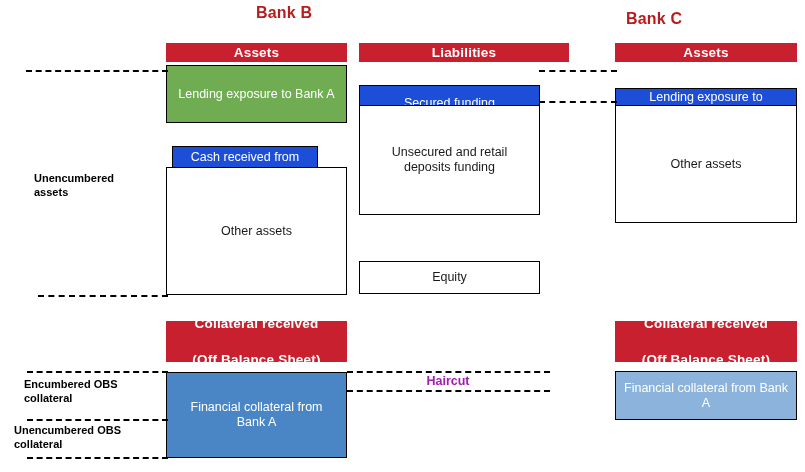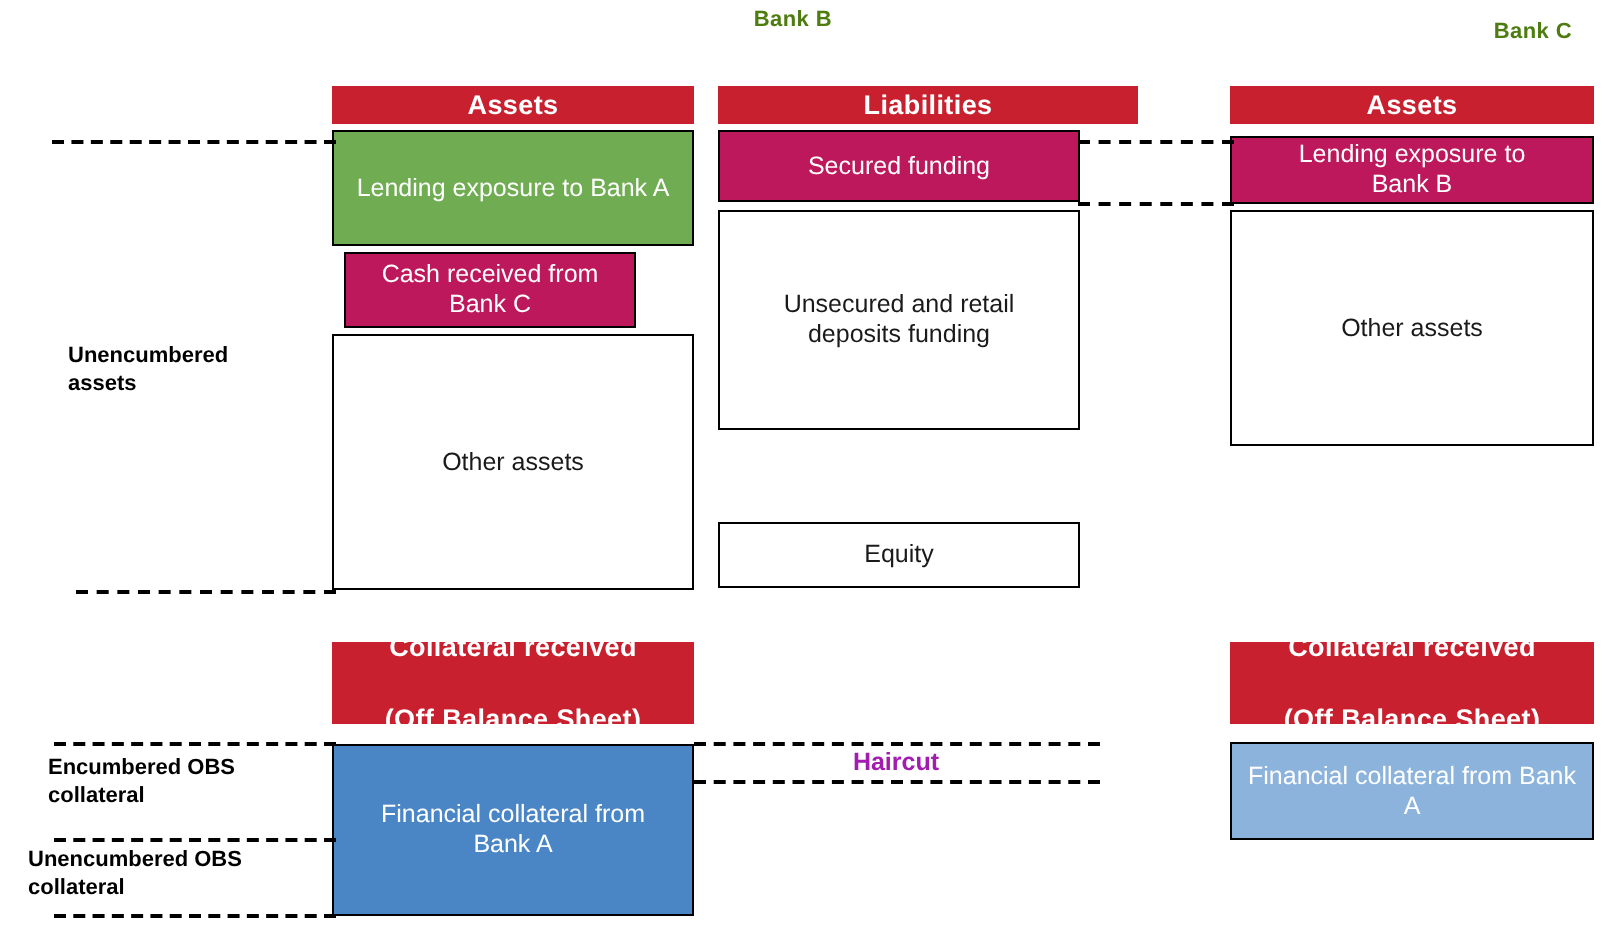--- a/index.html
+++ b/index.html
@@ -14,24 +14,24 @@
     position: relative;
     width: 805px;
     height: 472px;
     background: #ffffff;
     overflow: hidden;
   }
   .abs { position: absolute; box-sizing: border-box; }
 
   
   .bank-title {
-    font-size: 11px;
+    font-size: 16px;
     font-weight: bold;
-    color: #4d7c0f;
-    text-align: right;
+    color: #b91c1c;
+    text-align: left;
     letter-spacing: 0.2px;
   }
 
   
   .hdr {
     background: #C8202E;
     color: #ffffff;
     font-size: 13.5px;
     font-weight: bold;
     text-align: center;
@@ -48,21 +48,21 @@
     border: 1.6px solid #000000;
     display: flex;
     align-items: center;
     justify-content: center;
     text-align: center;
     line-height: 1.18;
     font-size: 12.5px;
   }
   .box.white { background: #ffffff; color: #1a1a1a; }
   .box.green { background: #70AD52; color: #ffffff; }
-  .box.purple { background: #be185d; color: #ffffff; }
+  .box.purple { background: #1d4ed8; color: #ffffff; margin-top: 20px; }
   .box.blue-dark { background: #4A86C5; color: #ffffff; }
   .box.blue-light { background: #8CB3DC; color: #ffffff; }
 
   
   .side-label {
     font-size: 11px;
     font-weight: bold;
     color: #000000;
     line-height: 1.25;
     text-align: left;

